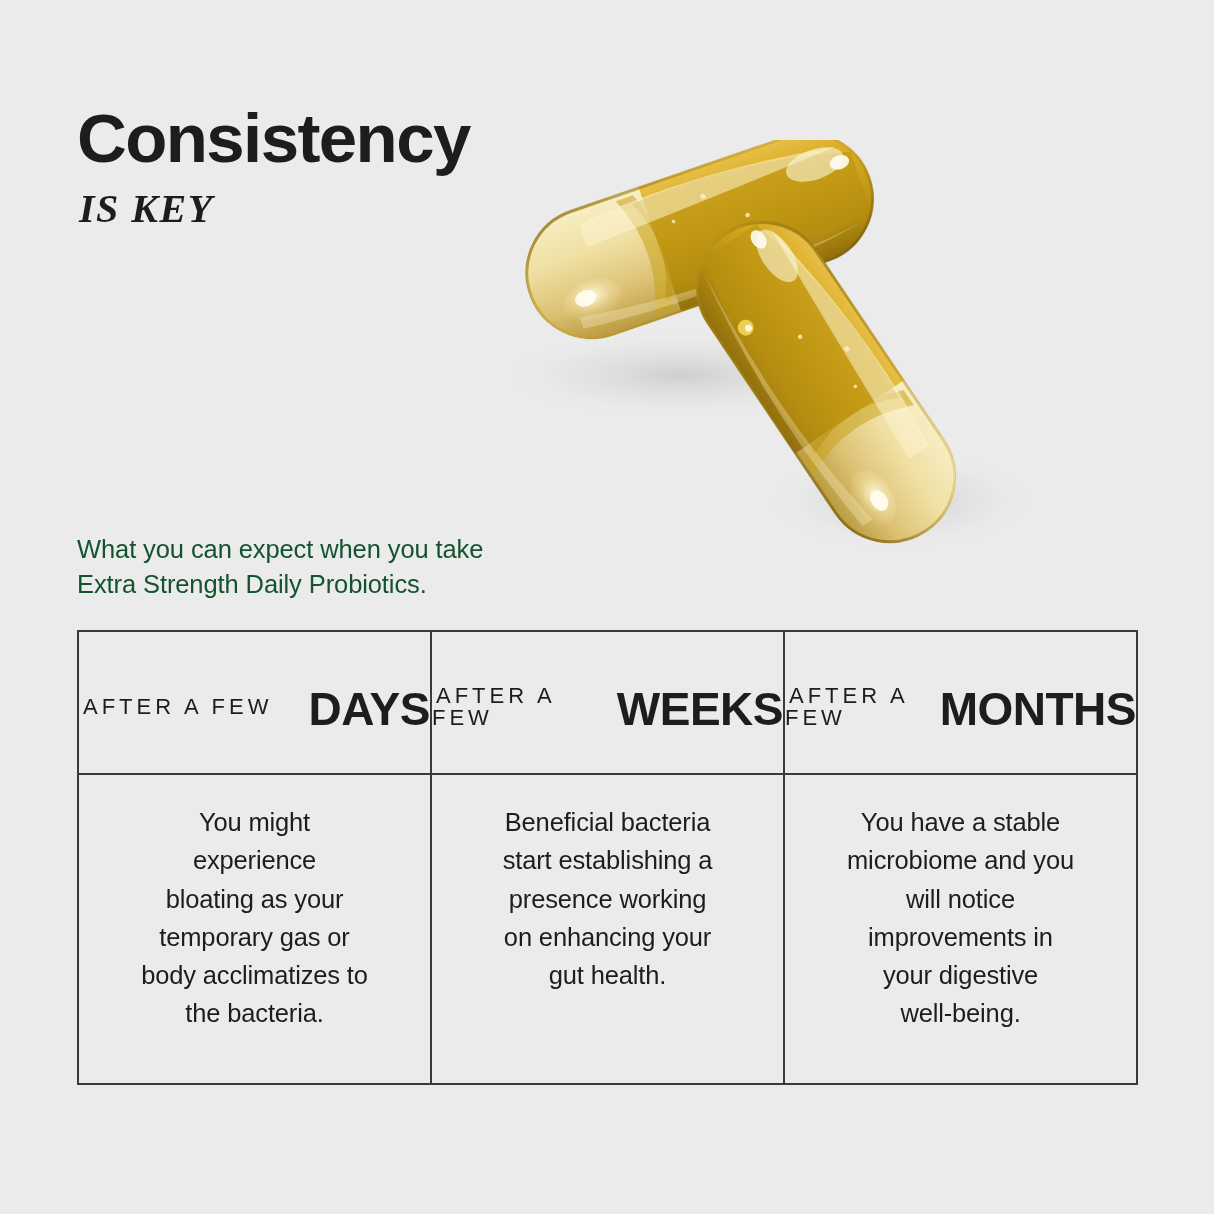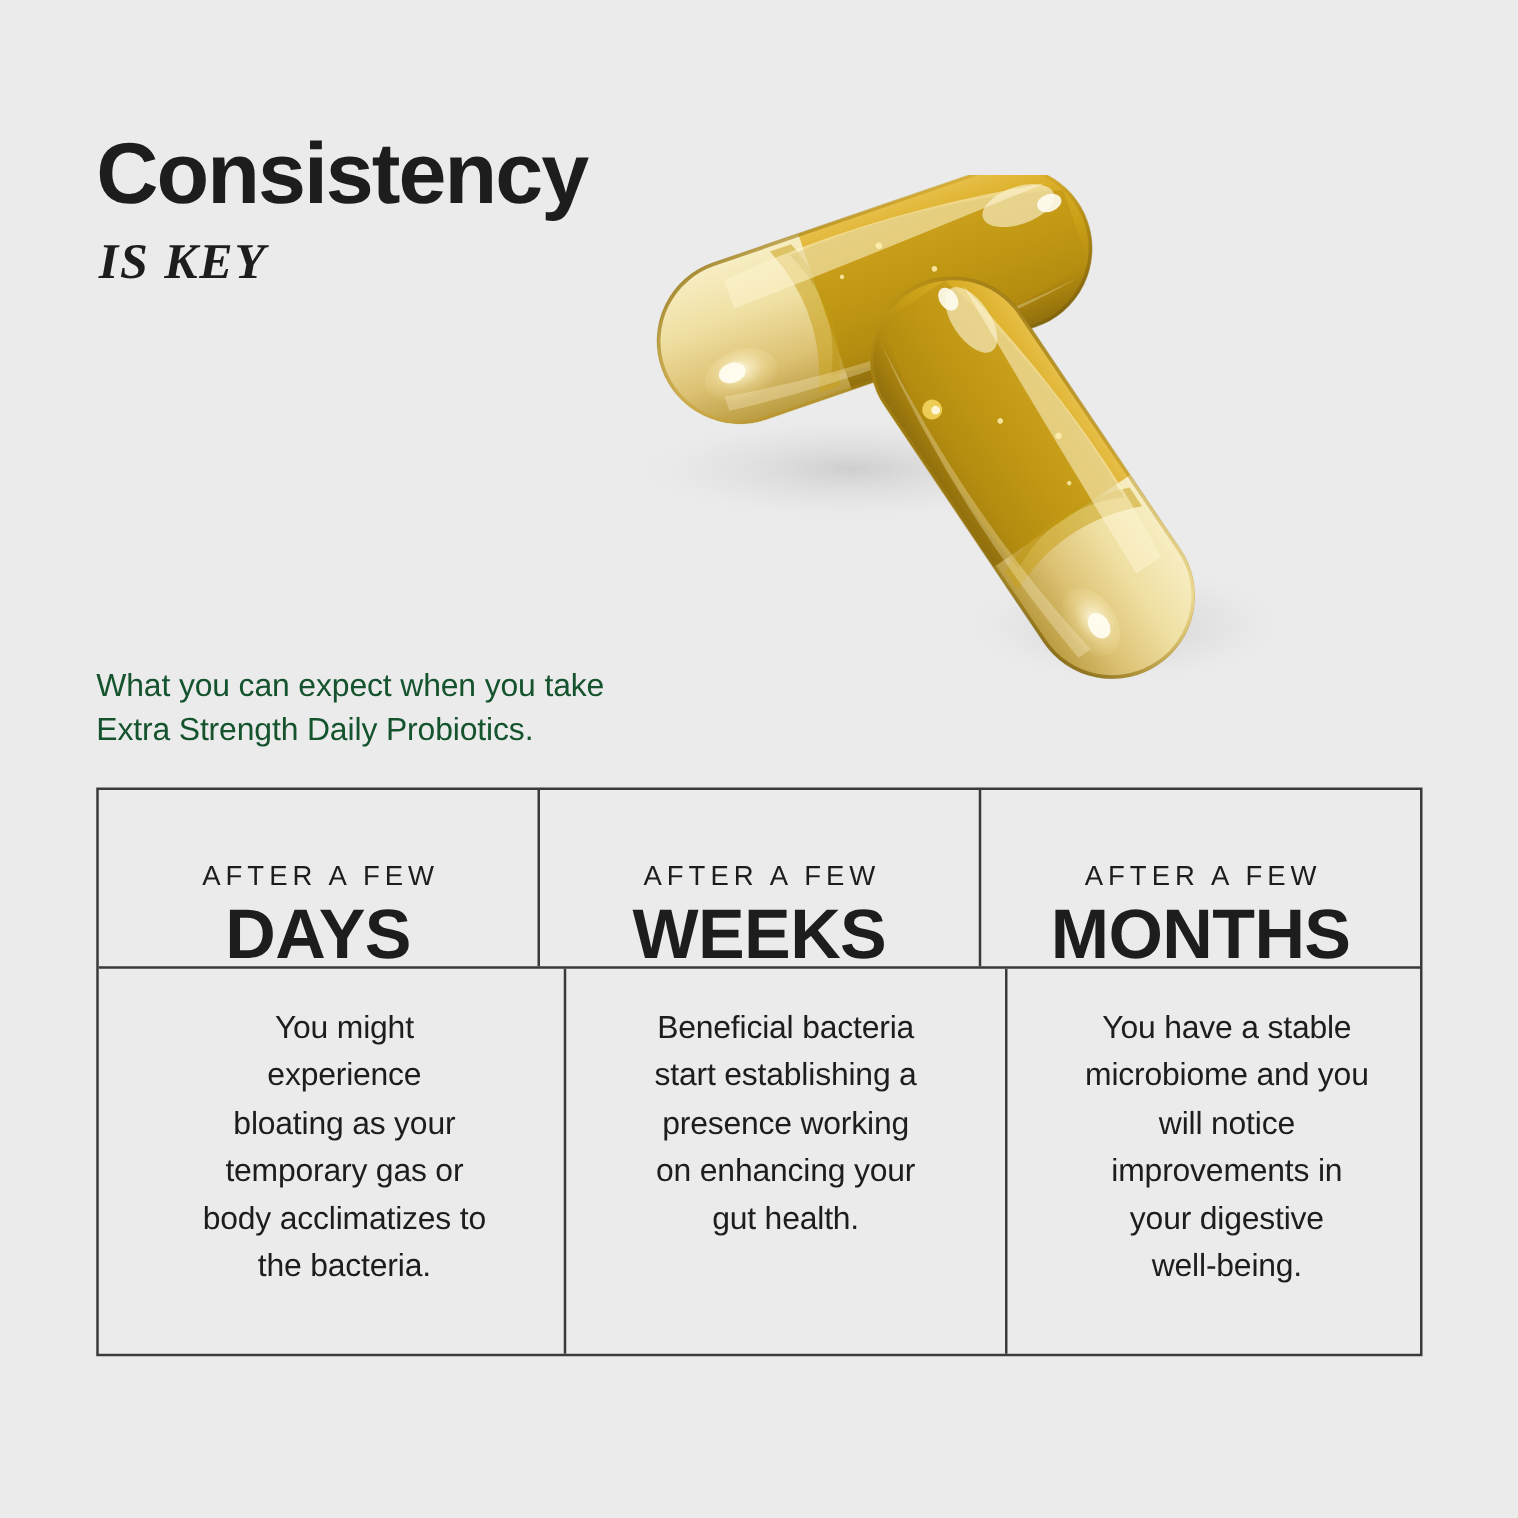--- a/index.html
+++ b/index.html
@@ -87,50 +87,49 @@
     flex-direction: column;
   }
   .table-head {
     display: flex;
     height: 141px;
     border-bottom: 2px solid #3a3a3c;
   }
   .table-body {
     display: flex;
     flex: 1 1 auto;
-    padding-left: 21px;
   }
   .col {
     flex: 0 0 auto;
     box-sizing: border-box;
     position: relative;
   }
   .col-1 { width: 351px; }
   .col-2 { width: 355px; border-left: 2px solid #3a3a3c; border-right: 2px solid #3a3a3c; }
   .col-3 { width: 351px; }
 
   .head-cell {
     display: flex;
-    flex-direction: column;
+    flex-direction: row;
     align-items: center;
-    justify-content: flex-end;
+    justify-content: space-between;
     height: 100%;
     padding-top: 4px;
   }
   .kicker {
     font-size: 22px;
     font-weight: 500;
     letter-spacing: 4.0px;
     text-transform: uppercase;
     color: #1d1d1d;
     line-height: 1;
     text-indent: 4px;
   }
   .period {
-    font-size: 56px;
+    font-size: 46px;
     font-weight: 700;
     letter-spacing: -0.5px;
     text-transform: uppercase;
     color: #1d1d1d;
     line-height: 1.05;
     margin-top: 6px;
   }
 
   .body-cell {
     padding: 28px 24px 0 24px;

